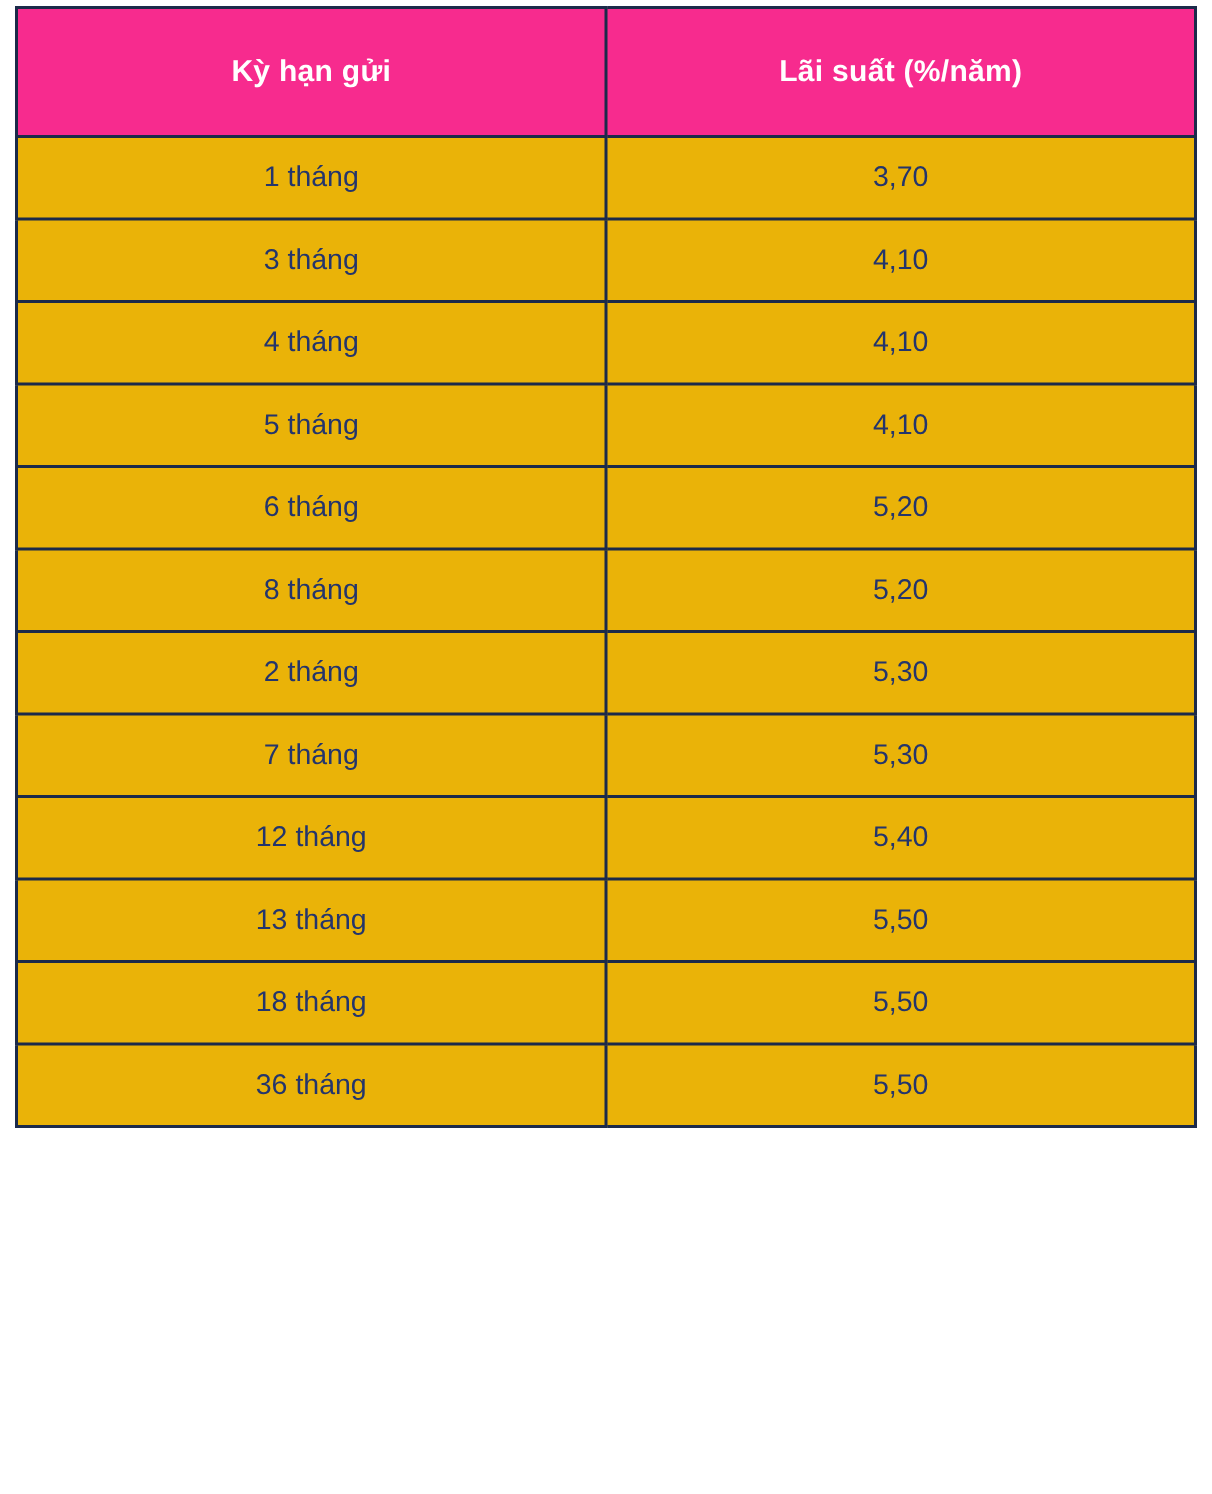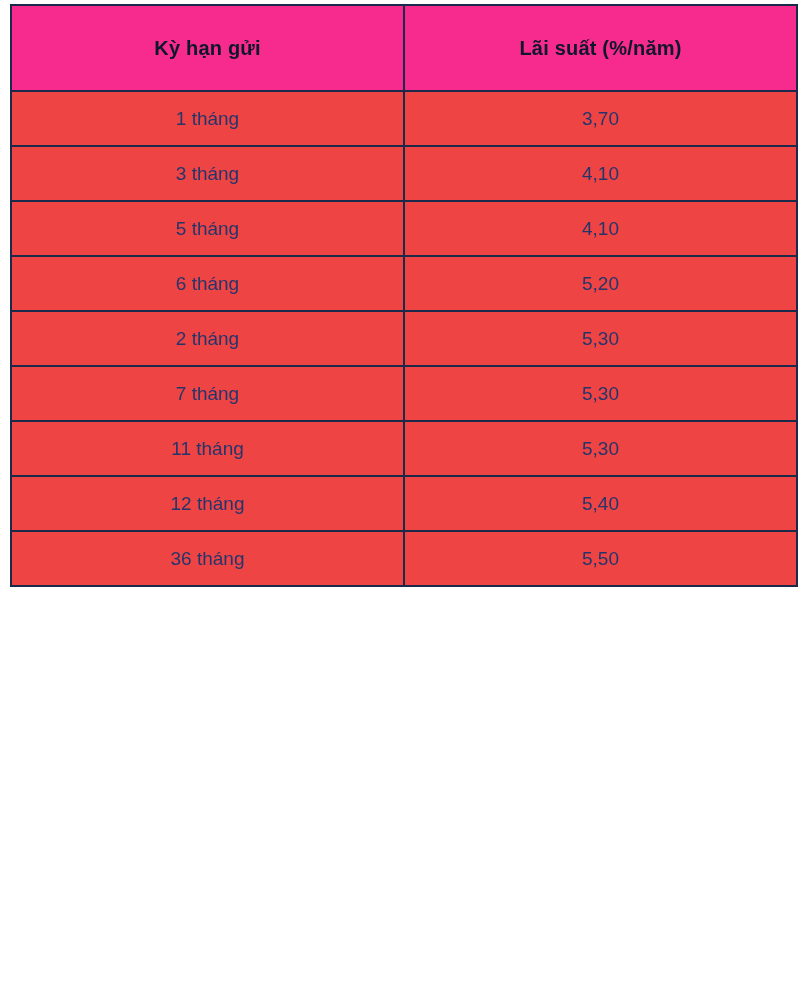--- a/index.html
+++ b/index.html
@@ -25,39 +25,39 @@
     width: 786px;
     border-collapse: collapse;
     table-layout: fixed;
   }
 
   table.rate-table col.col-term  { width: 393px; }
   table.rate-table col.col-rate  { width: 393px; }
 
   thead th {
     background: #f72b8e;
-    color: #0f172a;
+    color: #ffffff;
     font-size: 20px;
     font-weight: bold;
     height: 84px;
     text-align: center;
     vertical-align: middle;
     letter-spacing: 0.2px;
     border: 2px solid #1b2a4a;
     padding: 0;
   }
 
   tbody td {
     height: 53px;
     text-align: center;
     vertical-align: middle;
     font-size: 19px;
     font-weight: 400;
     color: #24356c;
-    background: #ef4444;
+    background: #eab308;
     border: 2px solid #1b2a4a;
     padding: 0;
   }
 
   tbody td.term-cell { }
   tbody td.rate-cell { }
 </style>
 </head>
 <body>
 
@@ -76,42 +76,54 @@
     <tbody id="rate-table-body">
         <tr>
           <td class="term-cell">1 tháng</td>
           <td class="rate-cell">3,70</td>
         </tr>
         <tr>
           <td class="term-cell">3 tháng</td>
           <td class="rate-cell">4,10</td>
         </tr>
         <tr>
+          <td class="term-cell">4 tháng</td>
+          <td class="rate-cell">4,10</td>
+        </tr>
+        <tr>
           <td class="term-cell">5 tháng</td>
           <td class="rate-cell">4,10</td>
         </tr>
         <tr>
           <td class="term-cell">6 tháng</td>
+          <td class="rate-cell">5,20</td>
+        </tr>
+        <tr>
+          <td class="term-cell">8 tháng</td>
           <td class="rate-cell">5,20</td>
         </tr>
         <tr>
           <td class="term-cell">2 tháng</td>
           <td class="rate-cell">5,30</td>
         </tr>
         <tr>
           <td class="term-cell">7 tháng</td>
           <td class="rate-cell">5,30</td>
         </tr>
         <tr>
-          <td class="term-cell">11 tháng</td>
-          <td class="rate-cell">5,30</td>
+          <td class="term-cell">12 tháng</td>
+          <td class="rate-cell">5,40</td>
         </tr>
         <tr>
-          <td class="term-cell">12 tháng</td>
-          <td class="rate-cell">5,40</td>
+          <td class="term-cell">13 tháng</td>
+          <td class="rate-cell">5,50</td>
+        </tr>
+        <tr>
+          <td class="term-cell">18 tháng</td>
+          <td class="rate-cell">5,50</td>
         </tr>
         <tr>
           <td class="term-cell">36 tháng</td>
           <td class="rate-cell">5,50</td>
         </tr>
       </tbody>
   </table>
 </div>
 
 </body></html>

